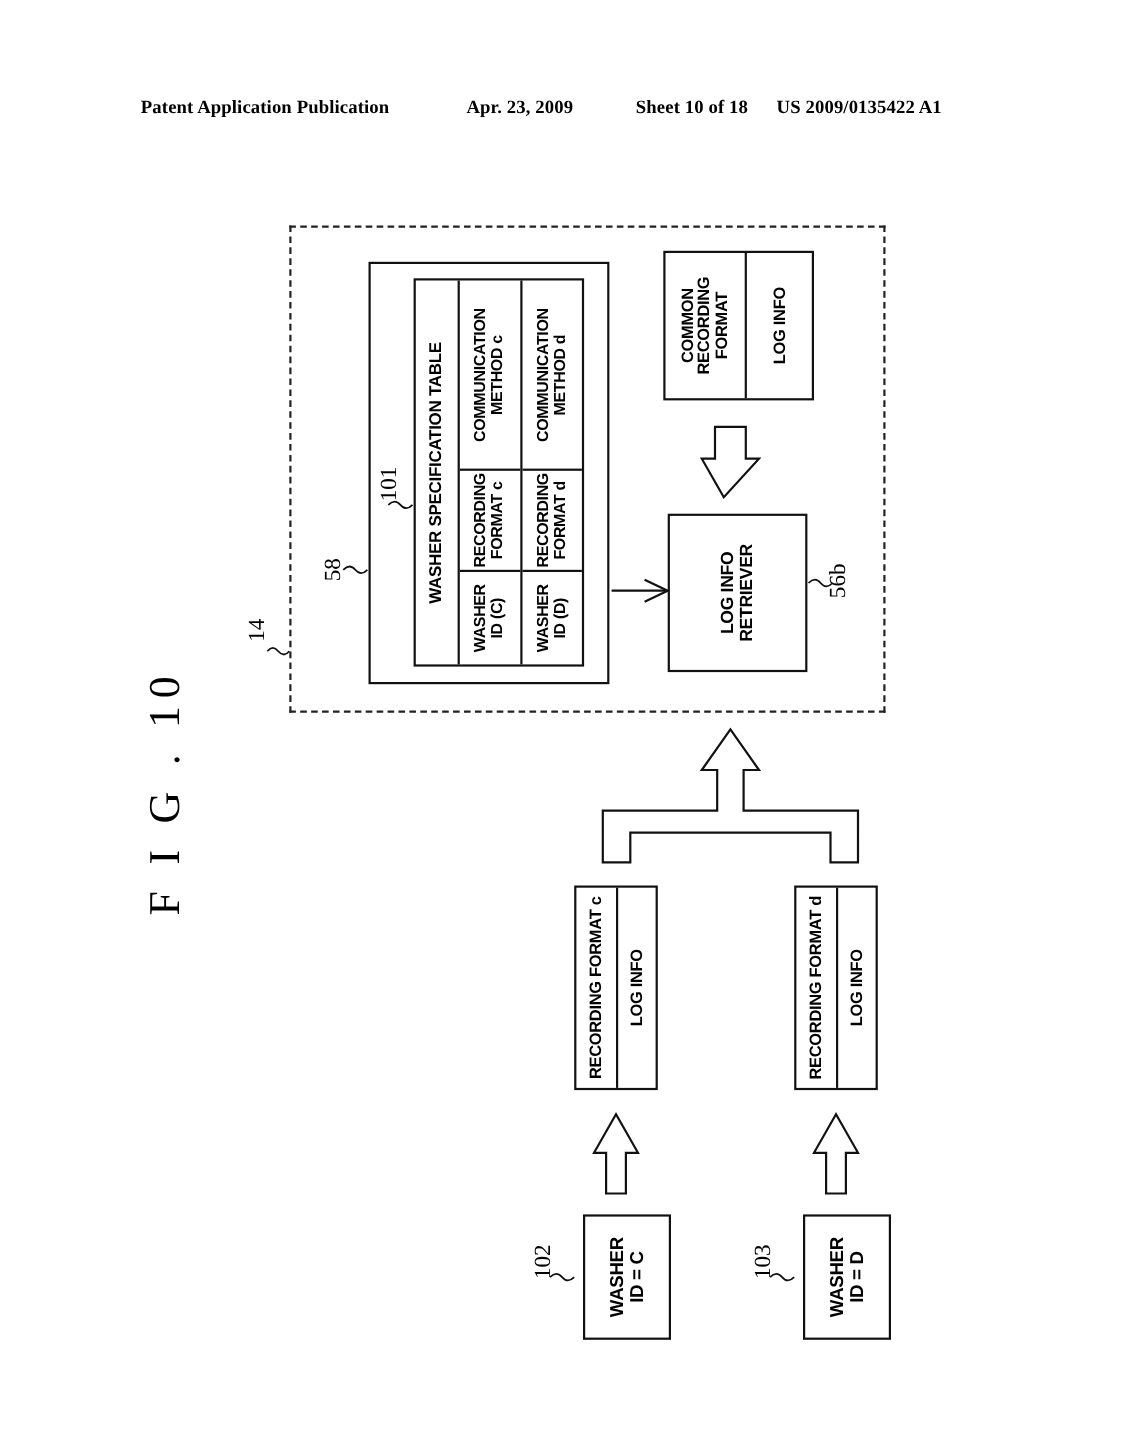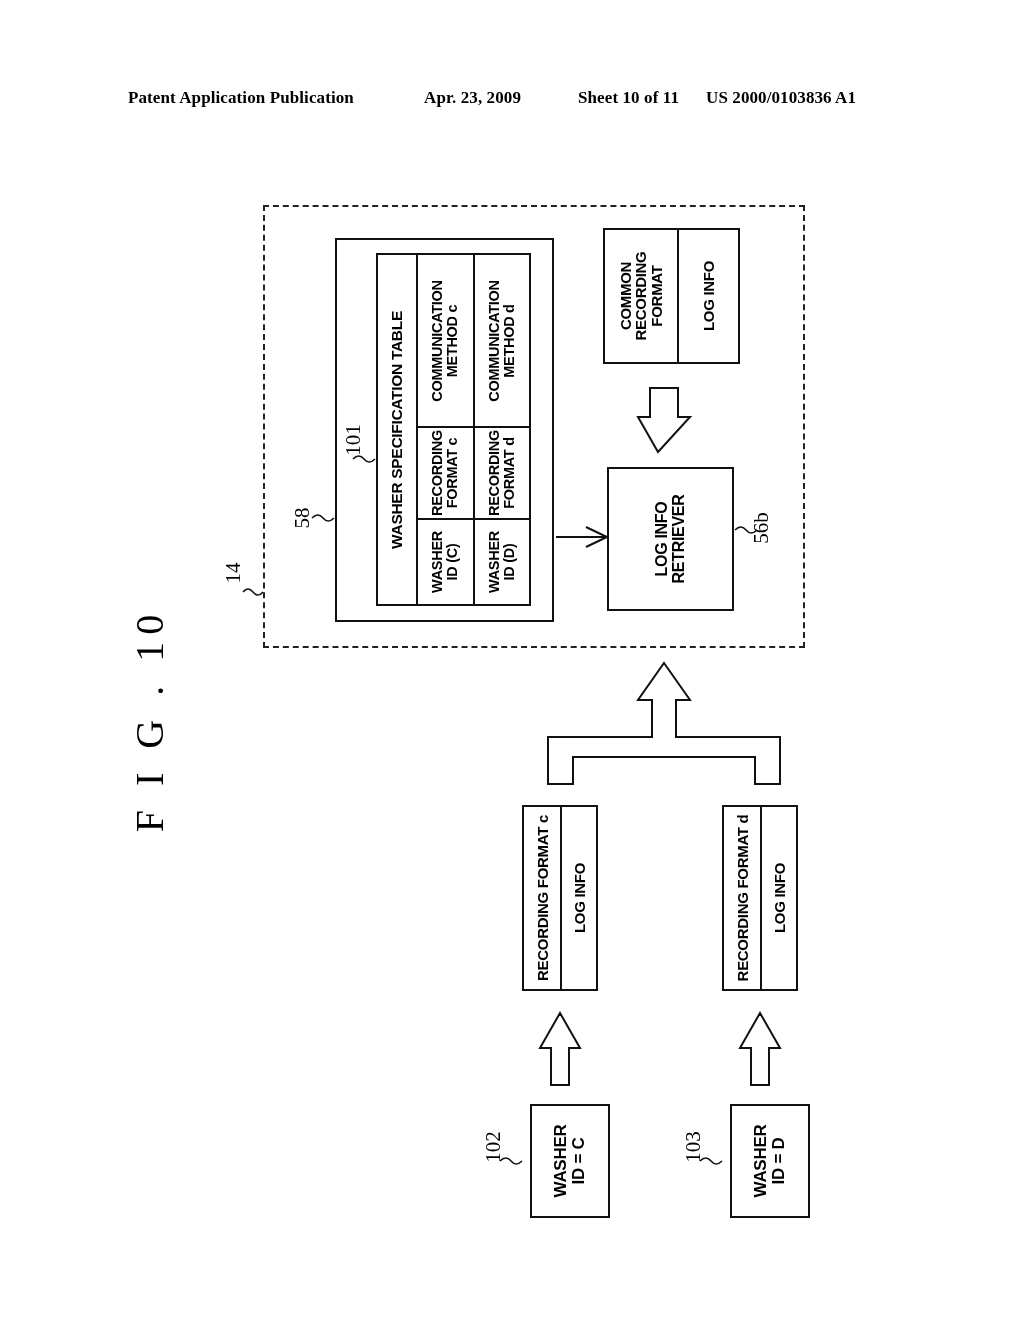--- a/index.html
+++ b/index.html
@@ -250,22 +250,22 @@
     height: 1320px;
     pointer-events: none;
   }
 </style>
 </head>
 <body>
 
 <div class="page-header">
   <span class="hdr-pub">Patent Application Publication</span>
   <span class="hdr-date">Apr. 23, 2009</span>
-  <span class="hdr-sheet">Sheet 10 of 11</span>
-  <span class="hdr-pat">US 2000/0103836 A1</span>
+  <span class="hdr-sheet">Sheet 10 of 18</span>
+  <span class="hdr-pat">US 2009/0135422 A1</span>
 </div>
 
 <div class="fig-label">F I G . 10</div>
 
 <div class="dashed-box"></div>
 
 <div class="outer-58"></div>
 
 <div class="spec-table">
   <div class="spec-title-col">

